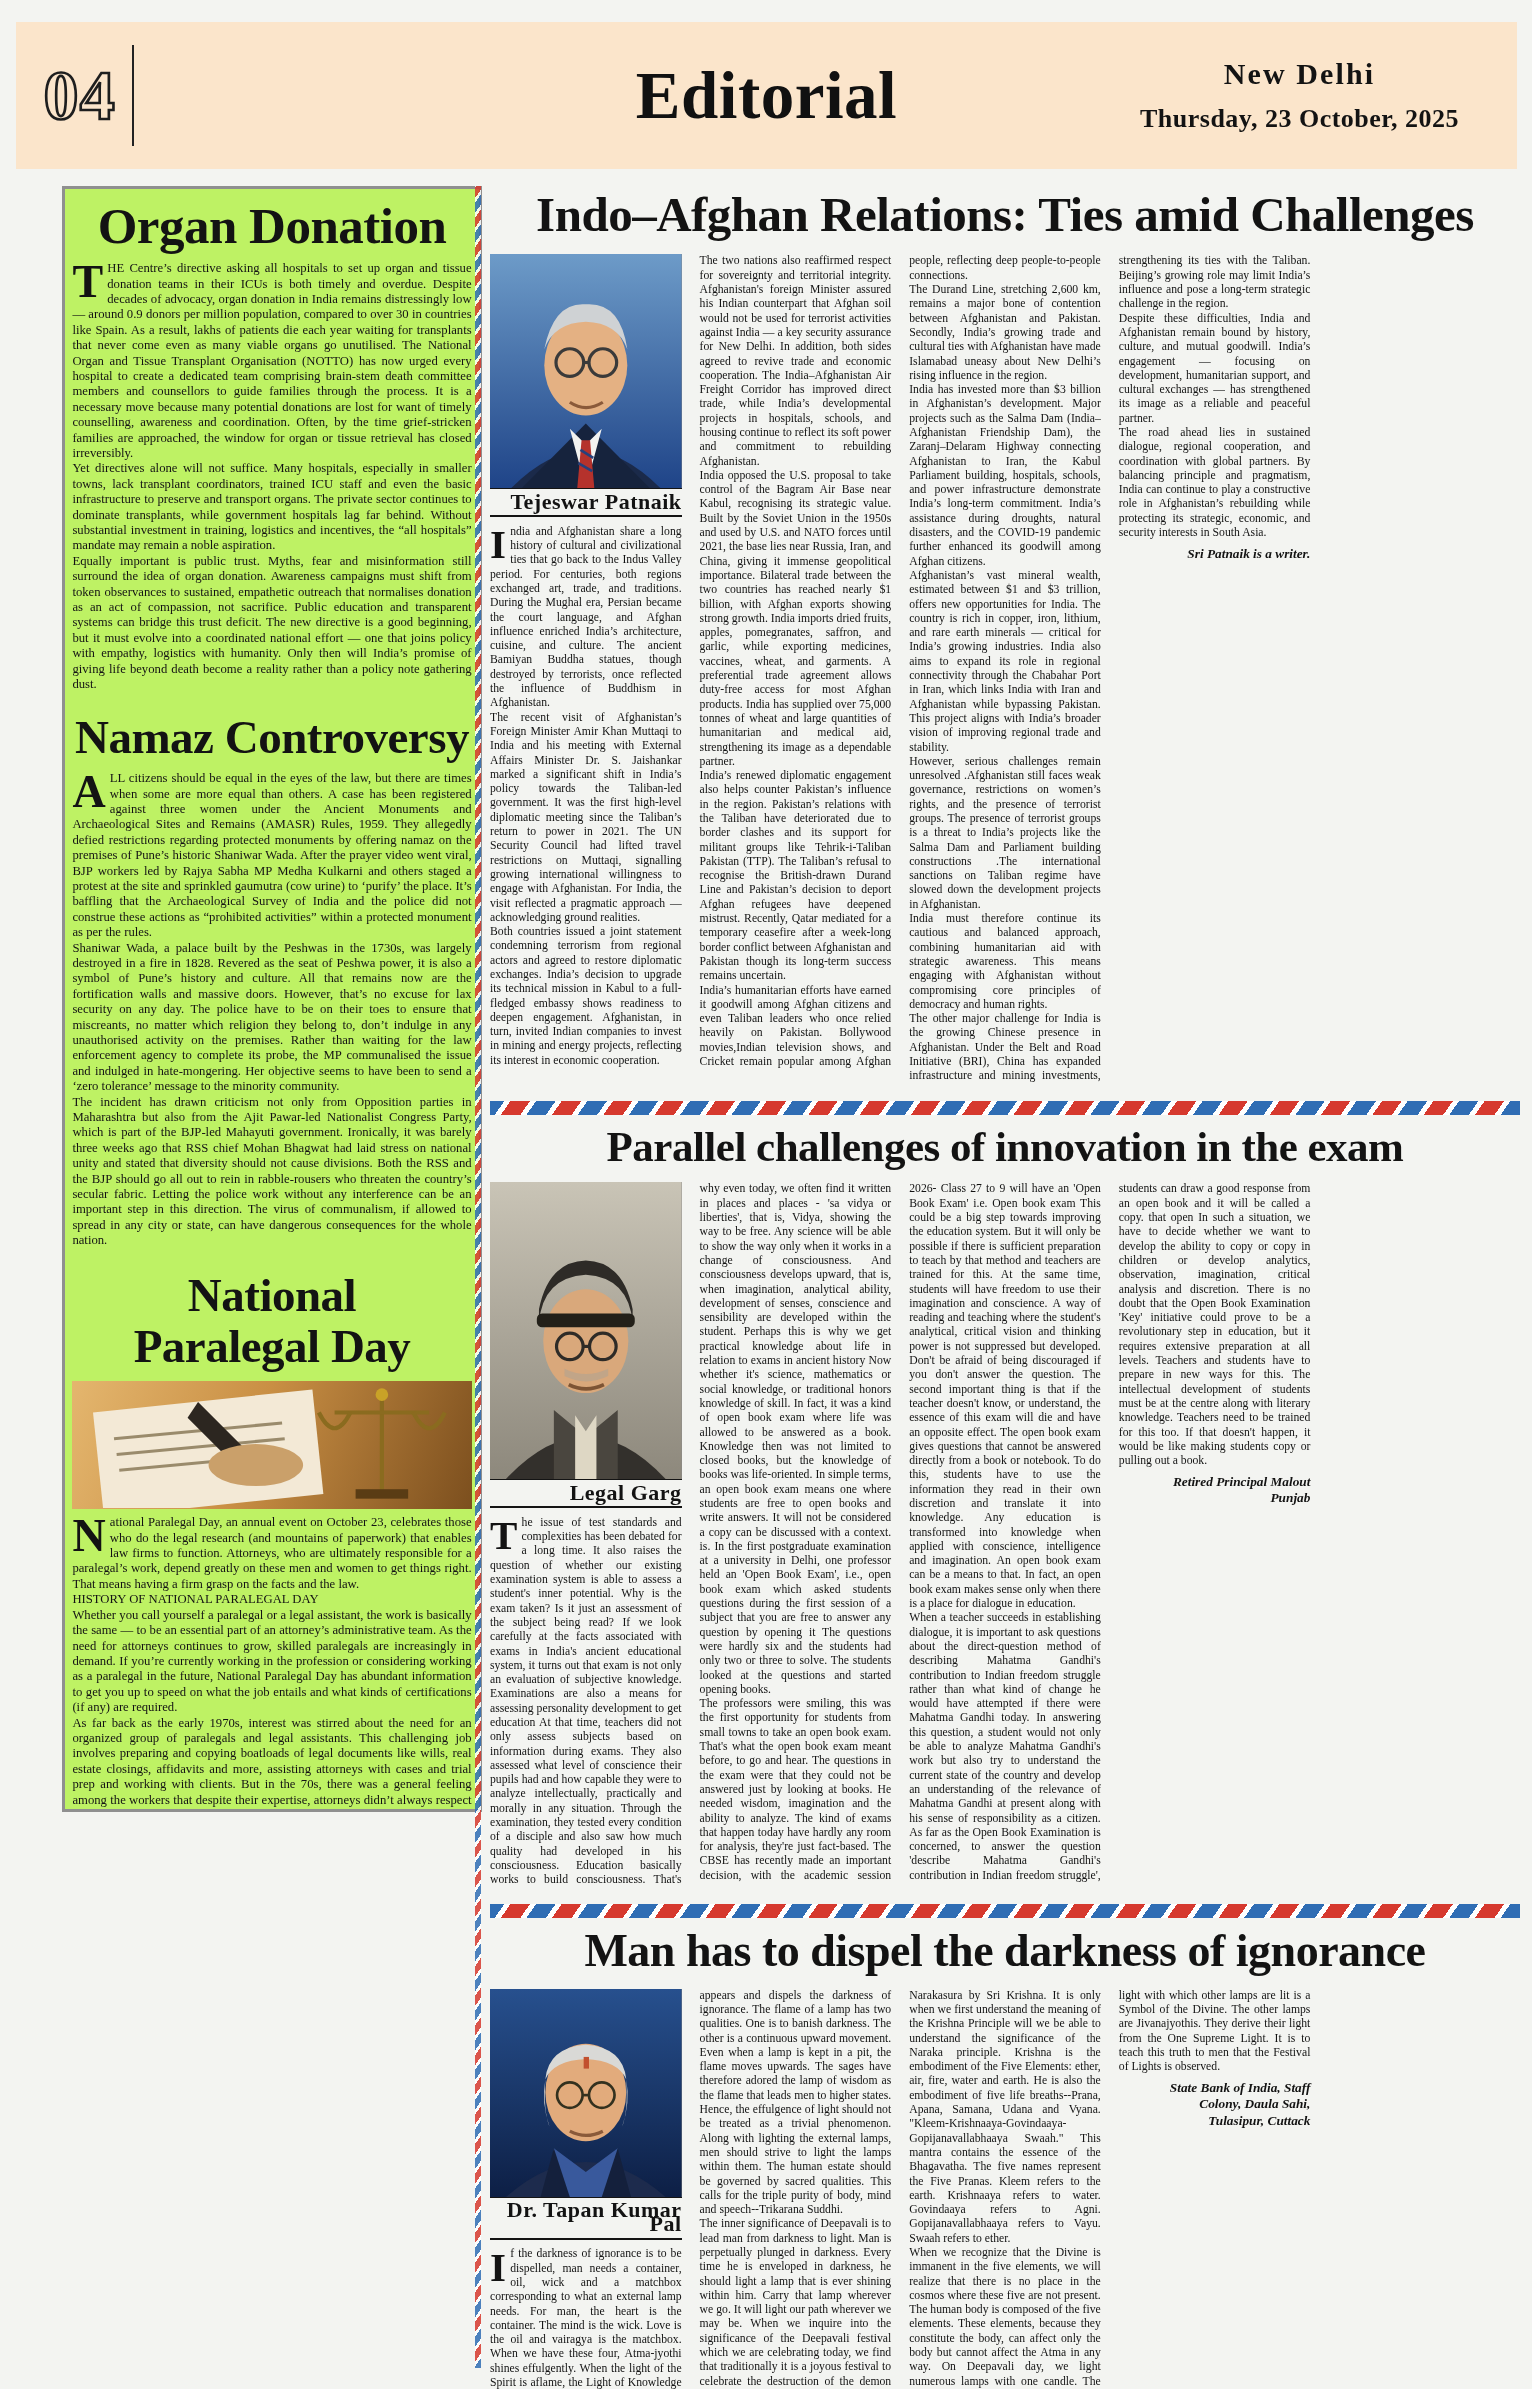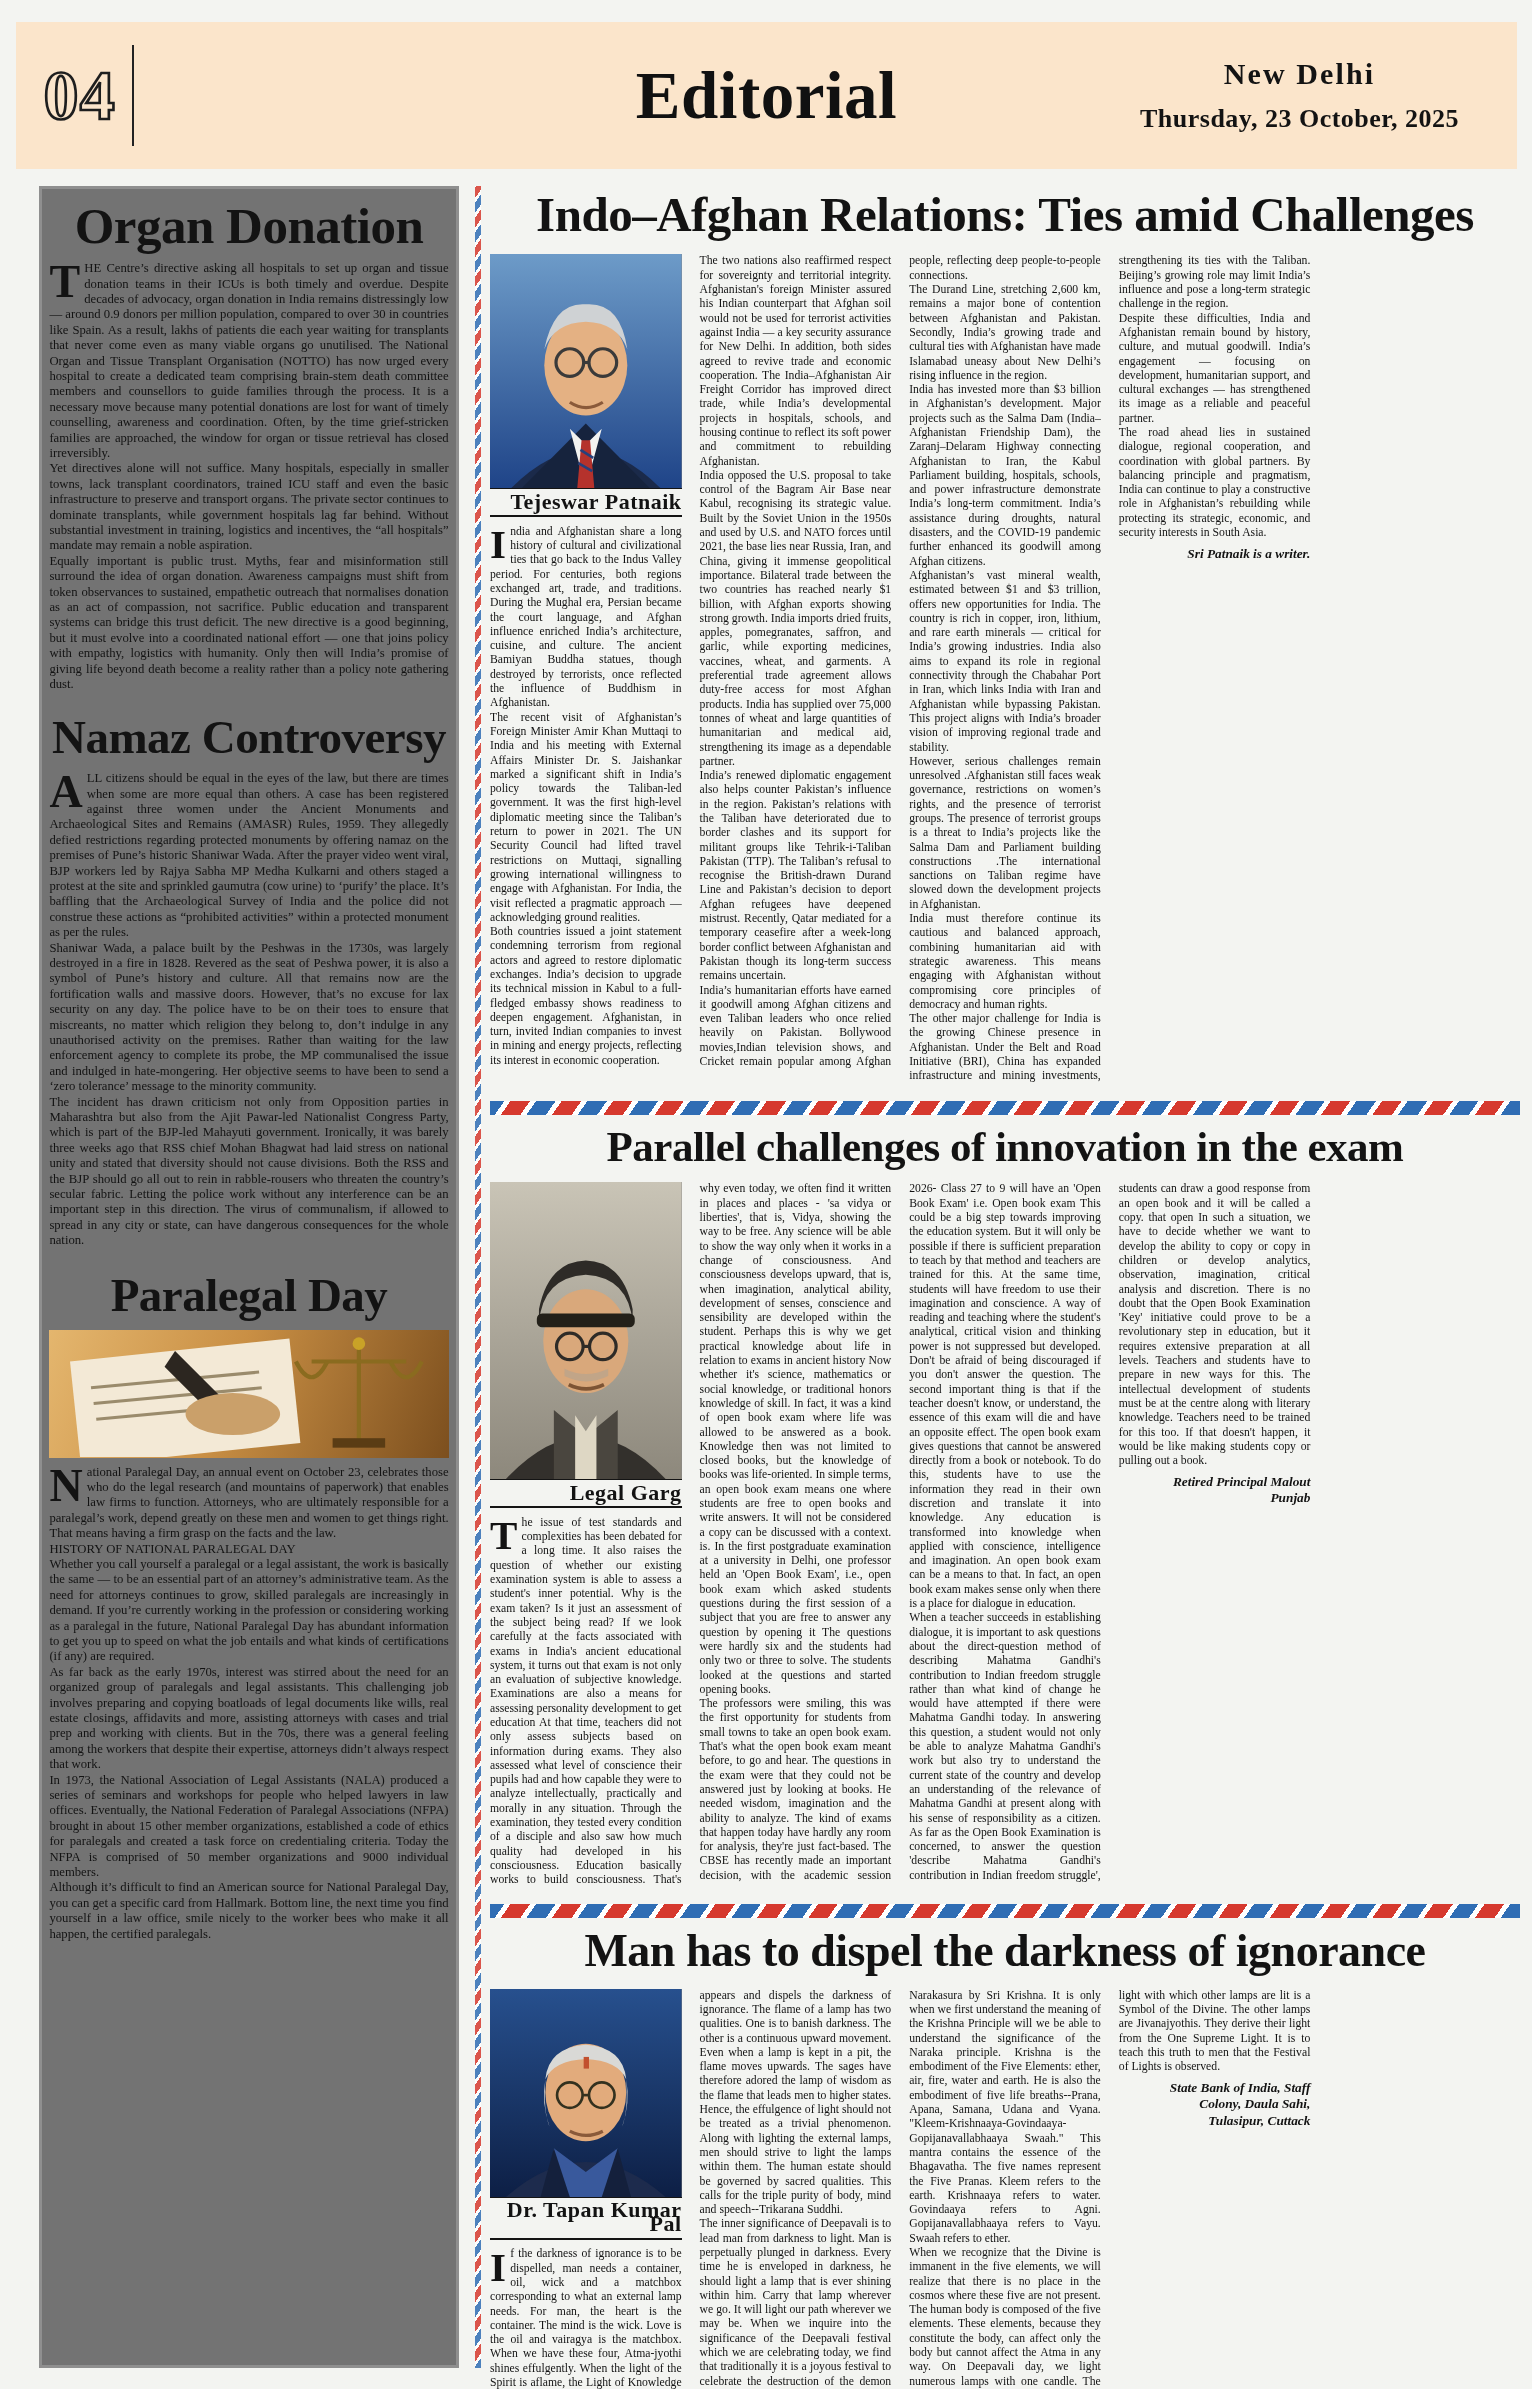--- a/index.html
+++ b/index.html
@@ -30,22 +30,22 @@
   }
   .header-right{
     position:absolute;right:58px;top:50%;transform:translateY(-50%);
     text-align:center;font-weight:700;margin-left:16px;
   }
   .header-city{font-size:30px;letter-spacing:2.1px;}
   .header-date{font-size:26px;margin-top:13.8px;letter-spacing:0.5px;}
 
   
   .left-box{
-    position:absolute;left:39px;top:186px;width:420px;height:2182px;
-    background:#737373;border:3.7px solid #8f8f8f;
+    position:absolute;left:62px;top:186px;width:420px;height:1626px;
+    background:#bef264;border:3.7px solid #8f8f8f;
     padding:3.2px 7.4px 0 7.4px;box-sizing:border-box;overflow:hidden;
   }
   .left-title{
     font-size:51px;font-weight:700;text-align:center;line-height:1.02;
     margin:7.4px 0 9.5px 0;letter-spacing:-0.5px;
   }
   .left-title.small{font-size:47px;}
   .left-box .body{font-size:12.7px;line-height:15.4px;text-align:justify;}
   .left-box .body p{margin:0;}
   .mid-gap{height:13.8px;}
@@ -143,20 +143,21 @@
         <p class="dc">ALL citizens should be equal in the eyes of the law, but there are times when some are more equal than others. A case has been registered against three women under the Ancient Monuments and Archaeological Sites and Remains (AMASR) Rules, 1959. They allegedly defied restrictions regarding protected monuments by offering namaz on the premises of Pune’s historic Shaniwar Wada. After the prayer video went viral, BJP workers led by Rajya Sabha MP Medha Kulkarni and others staged a protest at the site and sprinkled gaumutra (cow urine) to ‘purify’ the place. It’s baffling that the Archaeological Survey of India and the police did not construe these actions as “prohibited activities” within a protected monument as per the rules.</p>
         <p>Shaniwar Wada, a palace built by the Peshwas in the 1730s, was largely destroyed in a fire in 1828. Revered as the seat of Peshwa power, it is also a symbol of Pune’s history and culture. All that remains now are the fortification walls and massive doors. However, that’s no excuse for lax security on any day. The police have to be on their toes to ensure that miscreants, no matter which religion they belong to, don’t indulge in any unauthorised activity on the premises. Rather than waiting for the law enforcement agency to complete its probe, the MP communalised the issue and indulged in hate-mongering. Her objective seems to have been to send a ‘zero tolerance’ message to the minority community.</p>
         <p>The incident has drawn criticism not only from Opposition parties in Maharashtra but also from the Ajit Pawar-led Nationalist Congress Party, which is part of the BJP-led Mahayuti government. Ironically, it was barely three weeks ago that RSS chief Mohan Bhagwat had laid stress on national unity and stated that diversity should not cause divisions. Both the RSS and the BJP should go all out to rein in rabble-rousers who threaten the country’s secular fabric. Letting the police work without any interference can be an important step in this direction. The virus of communalism, if allowed to spread in any city or state, can have dangerous consequences for the whole nation.</p>
       </div>
   </div>
 
   <div class="mid-gap"></div>
 
   <div>
     <div class="left-title small" style="line-height:1.08;">
+      <div>National</div>
       <div>Paralegal Day</div>
     </div>
     <div class="paralegal-photo">
       <svg viewBox="0 0 760 242" preserveAspectRatio="none">
         <rect x="0" y="0" width="760" height="242" fill="none"></rect>
         <rect x="40" y="60" width="420" height="200" fill="#f3e9d6" transform="rotate(-6 40 60)"></rect>
         <line x1="80" y1="110" x2="400" y2="80" stroke="#9a8b6c" stroke-width="6"></line>
         <line x1="85" y1="140" x2="405" y2="110" stroke="#9a8b6c" stroke-width="6"></line>
         <line x1="90" y1="170" x2="410" y2="140" stroke="#9a8b6c" stroke-width="6"></line>
         <path d="M240 40 L330 130 L300 150 L220 70 Z" fill="#2c2620"></path>

